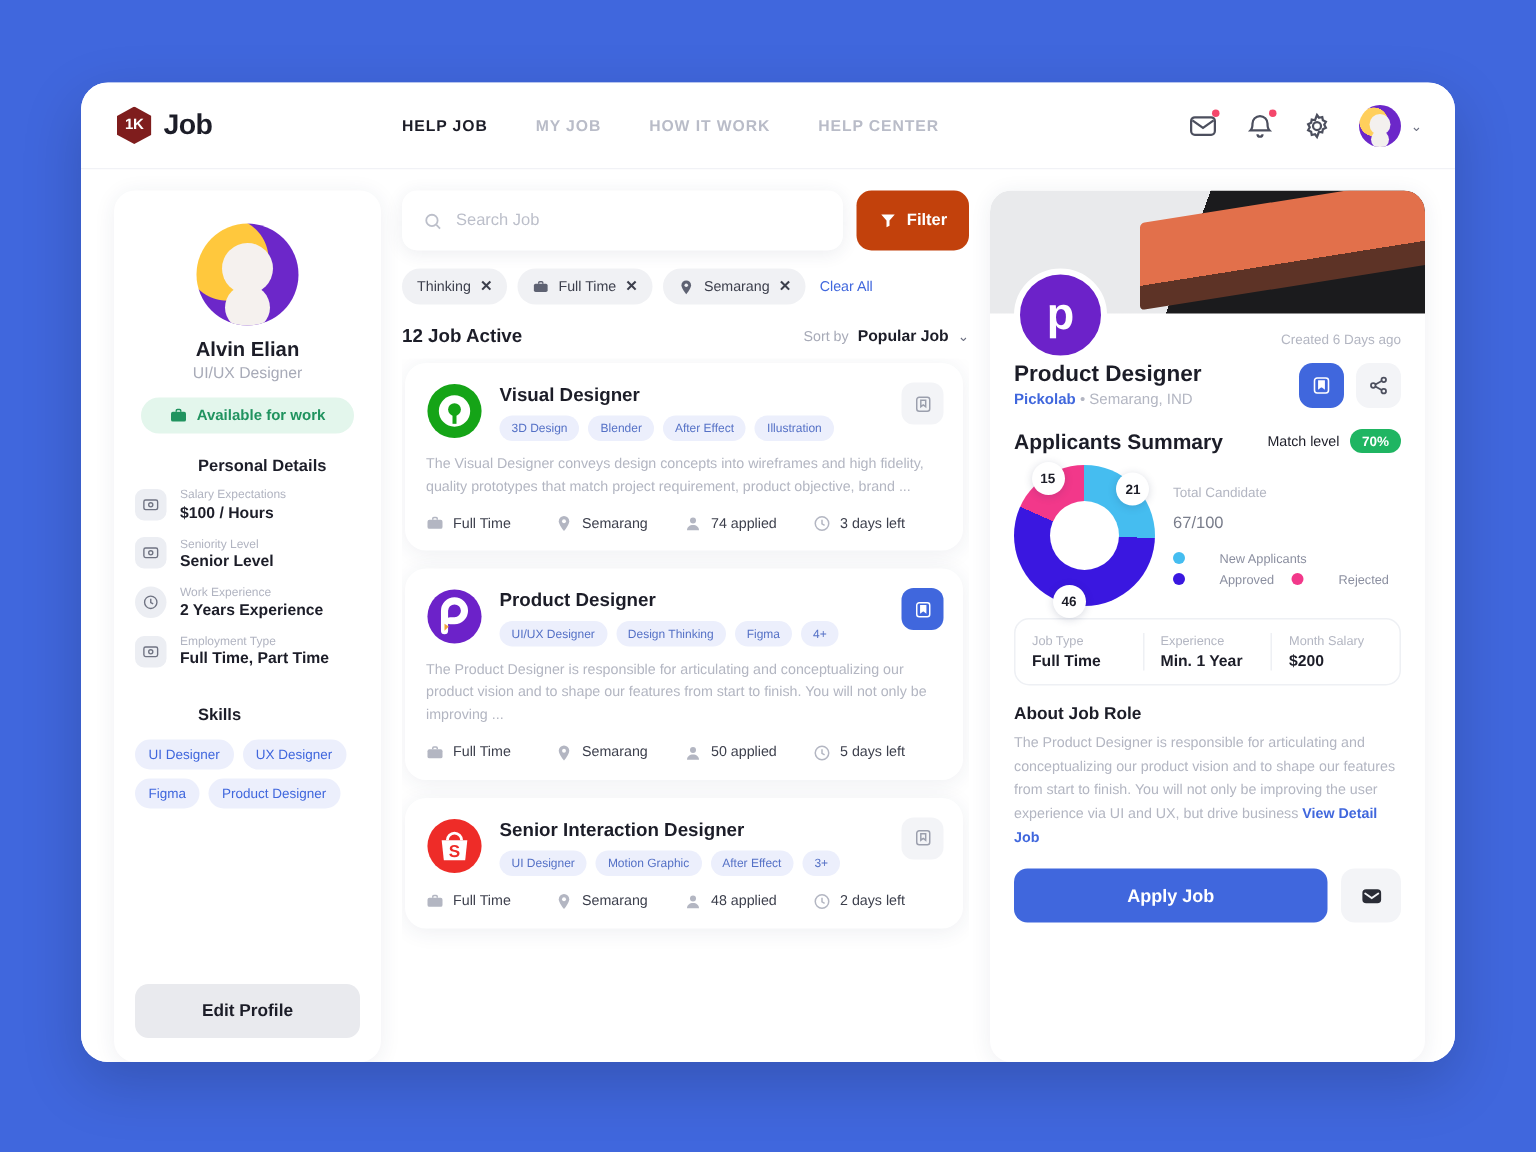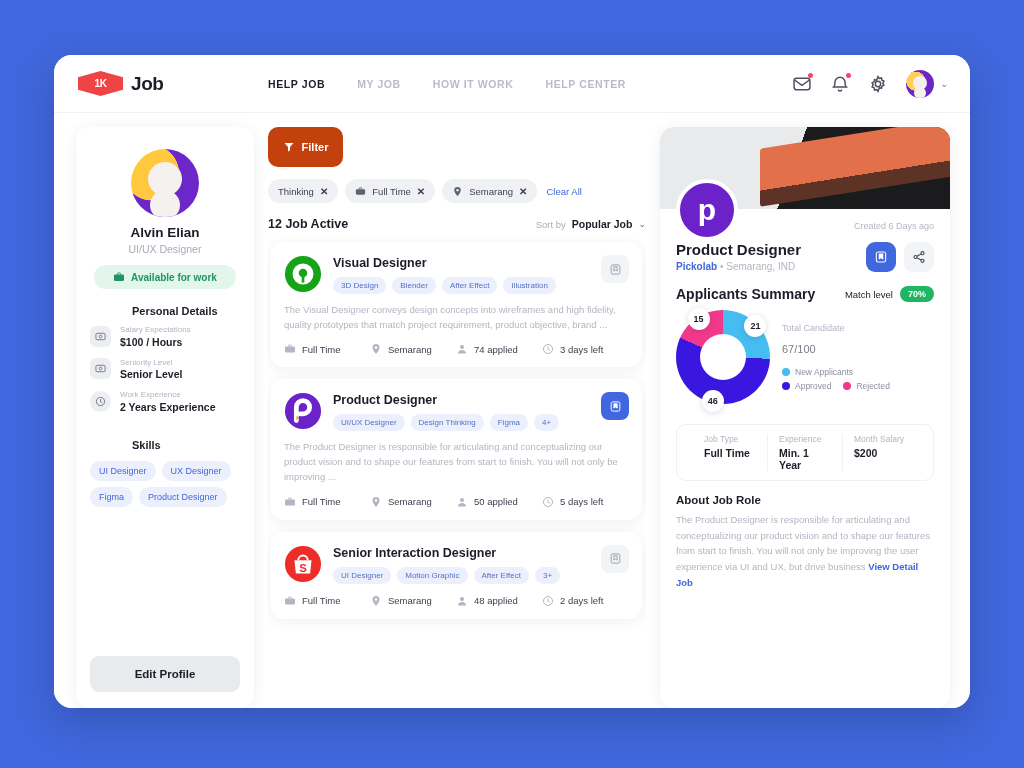--- a/index.html
+++ b/index.html
@@ -22,21 +22,21 @@
   
   .header {
     height: 58px; min-height: 58px;
     display: flex; align-items: center;
     padding: 0 22px 0 24px;
     border-bottom: 1px solid #f1f2f6;
     background: #fff;
   }
   .brand { display: flex; align-items: center; gap: 8px; width: 190px; }
   .logo-hex {
-    width: 45px; height: 25px; background: #ef4444; color: #fff;
+    width: 23px; height: 25px; background: #7f1d1d; color: #fff;
     font-size: 10px; font-weight: bold; display: flex;
     align-items: center; justify-content: center;
     clip-path: polygon(50% 0%, 100% 25%, 100% 75%, 50% 100%, 0% 75%, 0% 25%);
     letter-spacing: -0.3px;
   }
   .brand-name { font-size: 19px; font-weight: bold; color: #1c1d28; letter-spacing: -0.4px; }
   .nav { display: flex; align-items: center; gap: 32px; flex: 1; }
   .nav-item { font-size: 10.5px; font-weight: bold; color: #b9bcc8; letter-spacing: 0.6px; cursor: pointer; }
   .nav-item.active { color: #1c1d28; }
   .header-right { display: flex; align-items: center; gap: 18px; }
@@ -199,25 +199,25 @@
     display: flex; align-items: center; justify-content: center;
     font-size: 9px; font-weight: bold; color: #1c1d28;
     box-shadow: 0 1px 6px rgba(40,50,90,0.18);
   }
   .legend-col { flex: 1; }
   .tc-lbl { font-size: 9px; color: #b3b6c2; }
   .tc-val { font-size: 21px; font-weight: bold; color: #1c1d28; margin-top: 1px; }
   .tc-val span { font-size: 11px; color: #7a7e8c; font-weight: normal; }
   .legend { margin-top: 9px; font-size: 8.5px; color: #8b8fa0; }
   .lg-row { display: flex; gap: 12px; align-items: center; margin-top: 4px; }
-  .lg { display: flex; align-items: center; gap: 5px; }
+  .lg { display: flex; align-items: center; gap: 23px; }
   .sw { width: 8px; height: 8px; border-radius: 50%; }
   .info-box {
-    margin-top: 20px; border: 1px solid #eef0f4; border-radius: 10px;
-    display: flex; padding: 9px 16px;
+    margin-top: 8px; border: 1px solid #eef0f4; border-radius: 10px;
+    display: flex; padding: 9px 0;
   }
   .info-cell { flex: 1; padding: 0 11px; border-right: 1px solid #eef0f4; }
   .info-cell:last-child { border-right: 0; }
   .info-lbl { font-size: 8.5px; color: #b3b6c2; }
   .info-val { font-size: 10.5px; font-weight: bold; color: #1c1d28; margin-top: 3px; }
   .about-t { font-size: 11.5px; font-weight: bold; color: #1c1d28; margin-top: 13px; }
   .about-p { font-size: 9.5px; color: #b3b6c2; line-height: 1.65; margin-top: 6px; }
   .about-p a { color: #4067dd; font-weight: bold; text-decoration: none; }
   .apply-row { display: flex; gap: 9px; margin-top: 13px; }
   .apply-btn {
@@ -320,34 +320,53 @@
           <svg viewBox="0 0 24 24" fill="none" stroke="currentColor" stroke-width="2">
               <circle cx="12" cy="12" r="9"></circle>
               <path d="M12 7v5.5l3.5 2"></path>
             </svg>
         </div>
         <div>
           <div class="d-label">Work Experience</div>
           <div class="d-value">2 Years Experience</div>
         </div>
       </div>
+      <div class="detail-row">
+        <div class="d-icon">
+          <svg viewBox="0 0 24 24" fill="none" stroke="currentColor" stroke-width="2">
+              <rect x="2" y="5" width="20" height="14" rx="2.5"></rect>
+              <circle cx="12" cy="12" r="3"></circle>
+            </svg>
+        </div>
+        <div>
+          <div class="d-label">Employment Type</div>
+          <div class="d-value">Full Time, Part Time</div>
+        </div>
+      </div>
 
       <div class="sec-title">Skills</div>
       <div class="skills">
         <span class="skill">UI Designer</span>
         <span class="skill">UX Designer</span>
         <span class="skill">Figma</span>
         <span class="skill">Product Designer</span>
       </div>
 
       <button class="edit-profile">Edit Profile</button>
     </div>
 
     <div class="middle">
       <div class="search-row">
+        <div class="search-box">
+          <svg viewBox="0 0 24 24" fill="none" stroke="currentColor" stroke-width="2.2">
+              <circle cx="11" cy="11" r="7"></circle>
+              <path d="M16.5 16.5L21 21"></path>
+            </svg>
+          <input type="text" placeholder="Search Job" style="">
+        </div>
         <button class="filter-btn">
           <svg viewBox="0 0 24 24" fill="currentColor">
               <path d="M3 4h18l-7 8v7l-4 2v-9z"></path>
             </svg>
           <span>Filter</span>
         </button>
       </div>
 
       <div class="chips">
         <div class="chip">
@@ -645,17 +664,26 @@
           </div>
           <div class="info-cell">
             <div class="info-lbl">Month Salary</div>
             <div class="info-val">$200</div>
           </div>
         </div>
 
         <div class="about-t">About Job Role</div>
         <div class="about-p"><span id="abtxt">The Product Designer is responsible for articulating and conceptualizing our product vision and to shape our features from start to finish. You will not only be improving the user experience via UI and UX, but drive business </span><a href="#" id="ablink">View Detail Job</a></div>
 
+        <div class="apply-row">
+          <button class="apply-btn">Apply Job</button>
+          <div class="msg-btn">
+            <svg viewBox="0 0 24 24" fill="currentColor">
+                <rect x="2" y="4.5" width="20" height="15" rx="4"></rect>
+                <path d="M5 9l7 5 7-5" stroke="#f3f4f7" stroke-width="2" fill="none" stroke-linecap="round"></path>
+              </svg>
+          </div>
+        </div>
       </div>
     </div>
 
   </div>
 </div>
 
 </body></html>

